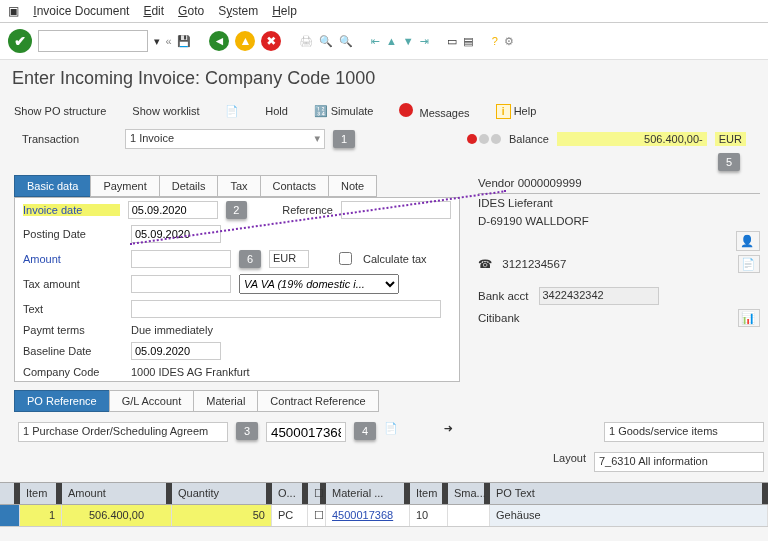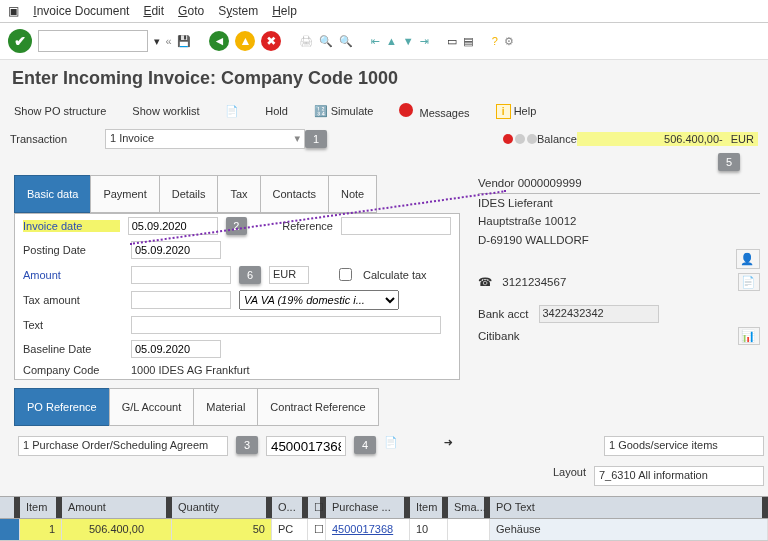--- a/index.html
+++ b/index.html
@@ -4,31 +4,31 @@
 <style>
   * { box-sizing: border-box; font-family: Arial, sans-serif; }
   body { margin:0; padding:0; background:#f5f5f5; width:768px; font-size:11px; color:#333; }
   .menubar { background:#fff; border-bottom:1px solid #ccc; padding:4px 8px; display:flex; align-items:center; gap:14px; font-size:12px; }
   .menubar .mi { text-decoration: underline dotted transparent; cursor:default; }
   .menubar .mi u { text-decoration: underline; }
   .toolbar { background:#fff; padding:6px 8px; display:flex; align-items:center; gap:6px; border-bottom:1px solid #e0e0e0; }
   .tb-btn { width:20px; height:20px; display:inline-flex; align-items:center; justify-content:center; border-radius:50%; font-size:12px; }
   .green-check { background:#2a8a2a; color:#fff; width:24px; height:24px; border-radius:50%; font-size:14px; font-weight:bold; }
   .combo { border:1px solid #bbb; height:22px; width:110px; background:#fff; }
-  .title { font-size:18px; color:#444; padding:8px 12px; background:#f5f5f5;font-weight:bold; }
+  .title { font-size:18px; color:#444; padding:8px 12px; background:#f5f5f5; }
   .actionbar { padding:6px 14px; display:flex; align-items:center; gap:26px; background:#f5f5f5; }
   .actionbar .ab { color:#333; }
-  .row { display:flex; align-items:center; padding:4px 10px; gap:0; }
+  .row { display:flex; align-items:center; padding:4px 22px; gap:8px; }
   .hl-yellow { background:#f3f56b; }
   .hl-yellow2 { background:#f7f98f; }
   .label-plain { width:95px; color:#333; }
   .val-box { border:1px solid #c8c8c8; background:#fff; padding:2px 4px; height:20px; }
   .badge { background:#8c8f93; color:#fff; width:22px; height:18px; display:inline-flex; align-items:center; justify-content:center; border-radius:2px; font-size:11px; box-shadow:0 2px 3px rgba(0,0,0,.3); }
   .tabs { display:flex; margin:4px 0 0 14px; }
-  .tab { border:1px solid #bbb; background:#fafafa; padding:12px 12px; font-size:11px; cursor:default; margin-right:-1px;text-align:right; }
+  .tab { border:1px solid #bbb; background:#fafafa; padding:4px 12px; font-size:11px; cursor:default; margin-right:-1px;text-align:right; }
   .tab.active { background:#337ab7; color:#fff; border-color:#2a6394; }
   .pane { border:1px solid #bbb; margin:0 0 0 14px; background:#fff; }
   .frow { display:flex; align-items:center; padding:3px 8px; gap:8px; }
   .flab { width:100px; color:#2a4db3; }
   .flab-plain { width:100px; color:#333; }
   .fval { width:90px; height:18px; border:1px solid #ccc; background:#fff; padding:1px 3px; font-size:11px; }
   .two-col { display:flex; gap:10px; }
   .leftcol { width:460px; }
   .rightcol { flex:1; padding:6px 8px; font-size:11.5px; }
   .balance-box { padding:1px 4px; text-align:right; width:150px; display:inline-block; }
@@ -160,35 +160,38 @@
         <input class="fval" style="width: 100px;">
         <select style="width:160px">
           <option>VA VA (19% domestic i...</option>
         </select>
       </div>
       <div class="frow">
         <span class="flab-plain">Text</span>
         <input class="fval" style="width: 310px;">
       </div>
       <div class="frow">
+        <span class="flab-plain">Paymt terms</span>
+        <span>Due immediately</span>
+      </div>
+      <div class="frow">
         <span class="flab-plain">Baseline Date</span>
         <input class="fval" value="05.09.2020" style="">
       </div>
       <div class="frow">
         <span class="flab-plain">Company Code</span>
         <span>1000 IDES AG Frankfurt</span>
       </div>
     </div>
   </div>
 
   <div class="rightcol">
     <div style="border-bottom:1px solid #bbb;padding-bottom:4px">Vendor 0000009999</div>
     <div class="addr">
       <div>IDES Lieferant</div>
-      <div>Hauptstraße 10012</div>
       <div>D-69190 WALLDORF</div>
     </div>
     <div style="display:flex;justify-content:flex-end">
         <span style="border:1px solid #ccc;padding:2px 4px">👤</span>
       </div>
     <div class="bank-row">
       <span>☎</span>
       <span>3121234567</span>
       <span style="flex:1"></span>
       <span style="border:1px solid #ccc;padding:1px 3px">📄</span>
@@ -230,21 +233,21 @@
 </div>
 
 <div class="grid-cont">
   <div class="gridhead">
     <div class="gh" style="width:20px"></div>
     <div class="gh" style="width:42px">Item</div>
     <div class="gh" style="width:110px">Amount</div>
     <div class="gh" style="width:100px">Quantity</div>
     <div class="gh" style="width:36px">O...</div>
     <div class="gh" style="width:18px">☐</div>
-    <div class="gh" style="width:84px">Purchase ...</div>
+    <div class="gh" style="width:84px">Material ...</div>
     <div class="gh" style="width:38px">Item</div>
     <div class="gh" style="width:42px">Sma...</div>
     <div class="gh" style="flex:1">PO Text</div>
   </div>
   <div class="gridrow">
     <div class="gc first"></div>
     <div class="gc" style="width:42px;text-align:right">1</div>
     <div class="gc" style="width:110px;text-align:center">506.400,00</div>
     <div class="gc" style="width:100px;text-align:right">50</div>
     <div class="gc" style="width:36px;background:#fff">PC</div>

